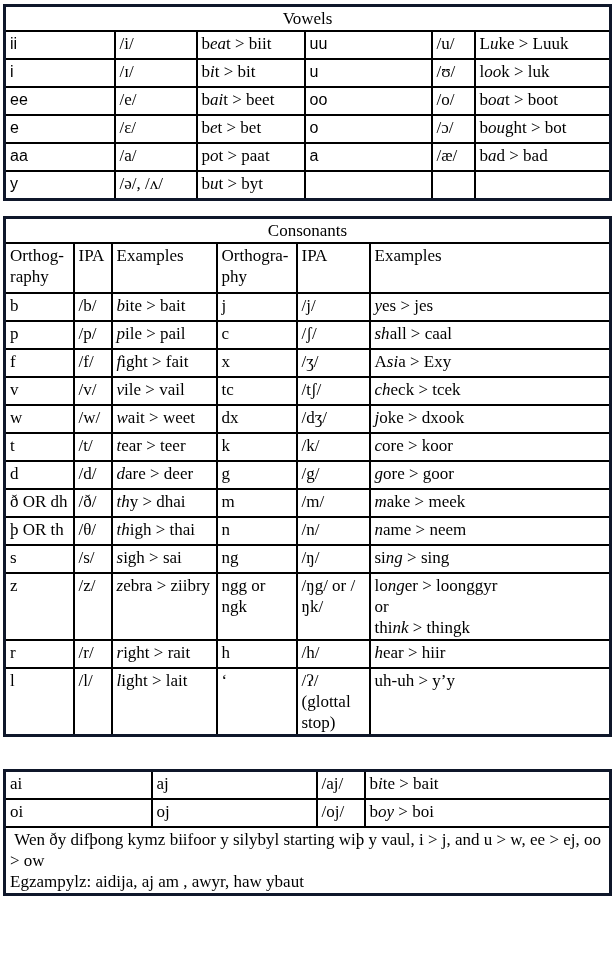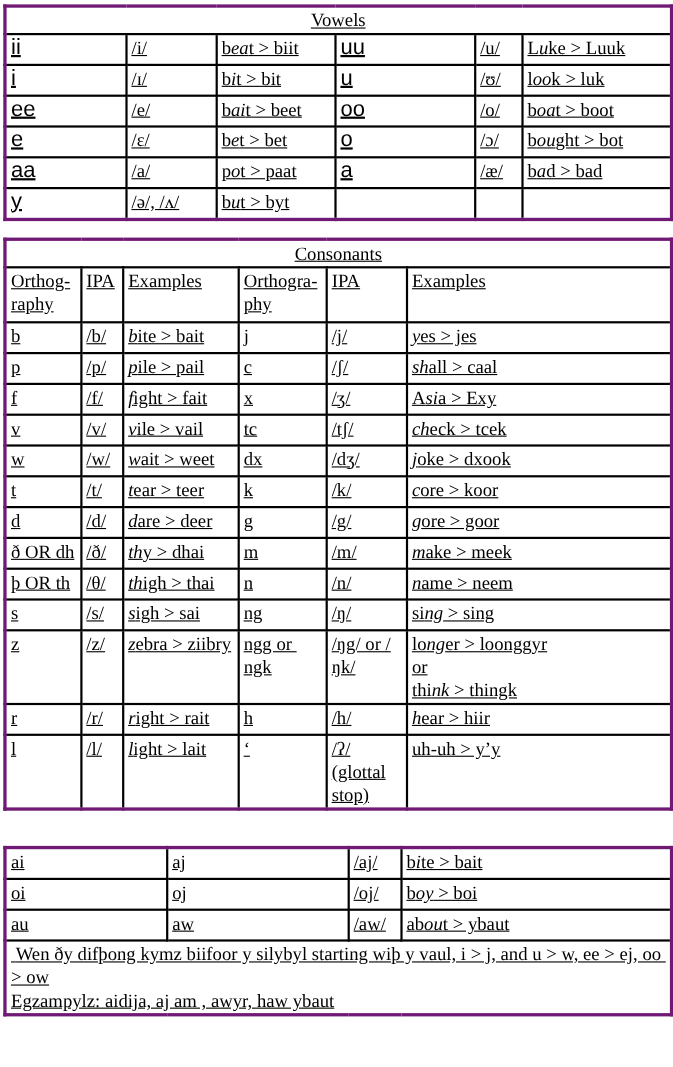--- a/index.html
+++ b/index.html
@@ -5,36 +5,36 @@
   html, body { margin: 0; padding: 0; }
   body {
     width: 612px; height: 970px; overflow: hidden;
     background: #ffffff; color: #000000;
     font-family: "Liberation Serif", "DejaVu Serif", serif;
     font-size: 17px; line-height: 21px;
   }
   .page { padding: 4px 3px 0 3px; }
   table.tbl {
     border-collapse: collapse; table-layout: fixed;
-    width: 606px; border: 3px solid #701a75; text-decoration: underline;
+    width: 606px; border: 3px solid #0f172a;
   }
   .tbl th, .tbl td {
     border: 2px solid #000;
     vertical-align: top; text-align: left;
     font-weight: normal;
     padding: 1px 4px;
     white-space: pre-wrap; overflow: hidden;
     height: 24px;
   }
   .tbl tr.title-row th { text-align: center; height: 20px; }
   .tbl tr.header-row th { }
   #consonants-table tr.header-row th { height: 46px; margin-top: 18px; }
   .sans {
     font-family: "Liberation Sans", "DejaVu Sans", sans-serif;
-    font-size: 20px;
+    font-size: 16px;
   }
   .it { font-style: italic; }
   .gap-v { height: 15px; }
   .gap-c { height: 32px; }
   tr.footer-row td { height: 62px; line-height: 21px; }
 </style>
 </head>
 <body>
 
 <div class="page">
@@ -261,26 +261,20 @@
           <td>aj</td>
           <td>/aj/</td>
           <td>b<span class="it">i</span>te &gt; bait</td>
         </tr>
         <tr>
           <td>oi</td>
           <td>oj</td>
           <td>/oj/</td>
           <td>b<span class="it">oy</span> &gt; boi</td>
         </tr>
-        <tr>
-          <td>au</td>
-          <td>aw</td>
-          <td>/aw/</td>
-          <td>ab<span class="it">ou</span>t &gt; ybaut</td>
-        </tr>
       </tbody>
     <tfoot>
       <tr class="footer-row">
         <td colspan="4"> Wen ðy difþong kymz biifoor y silybyl starting wiþ y vaul, i &gt; j, and u &gt; w, ee &gt; ej, oo &gt; ow
 Egzampylz: aidija, aj am , awyr, haw ybaut</td>
       </tr>
     </tfoot>
   </table>
 
 </div>

